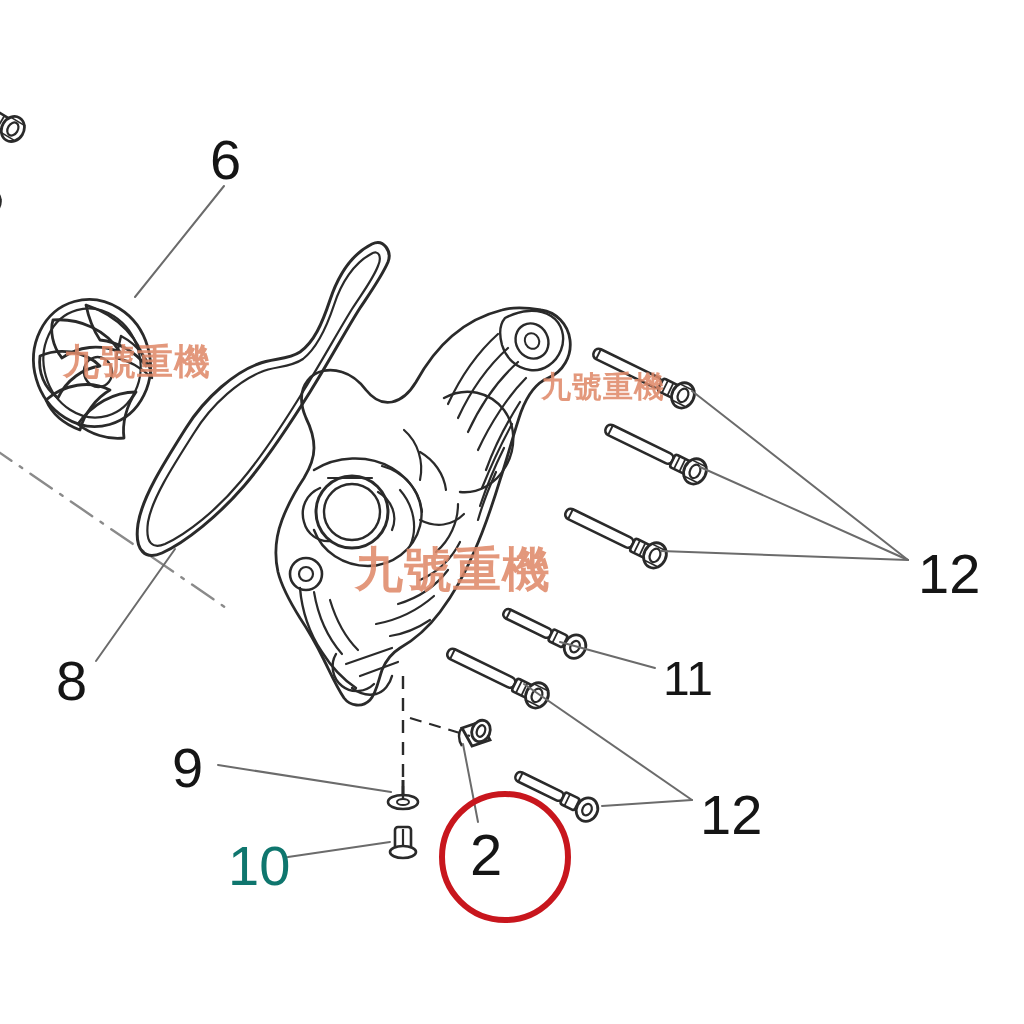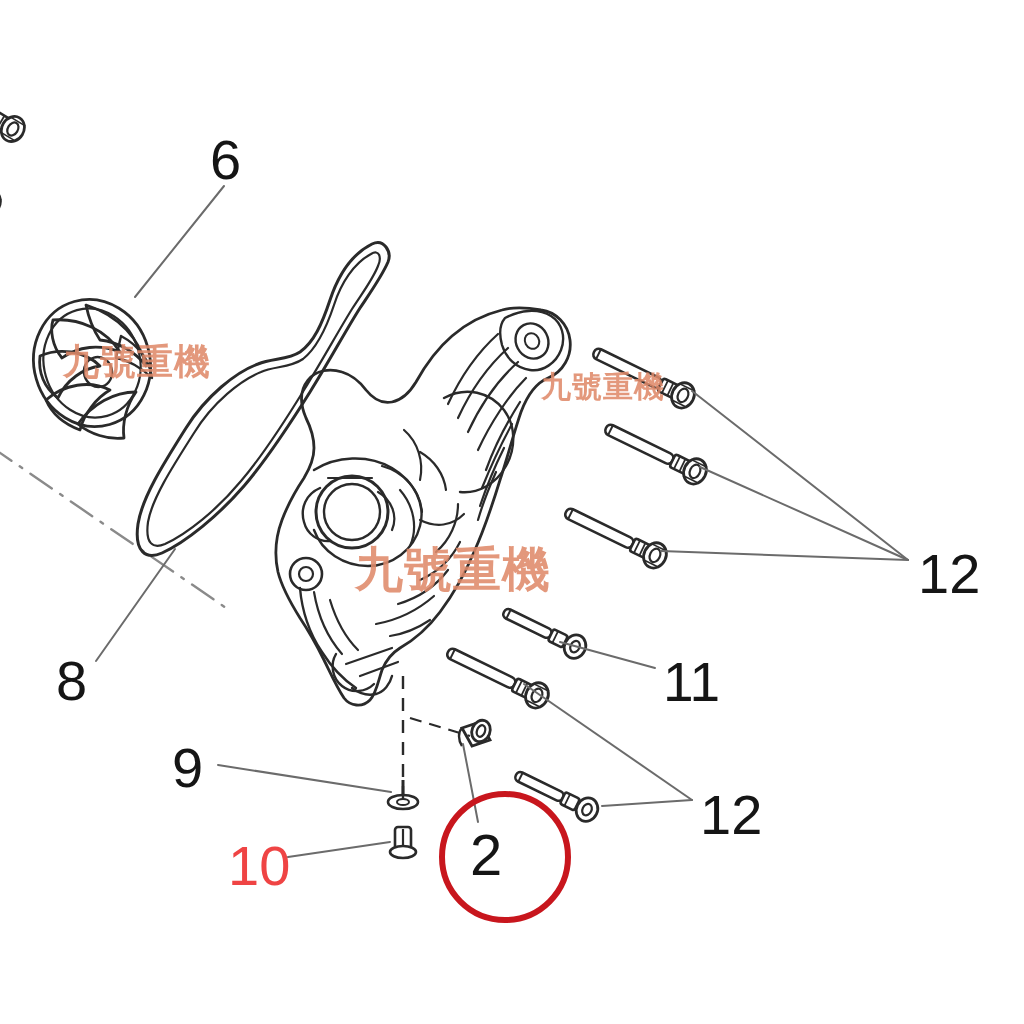--- a/index.html
+++ b/index.html
@@ -280,22 +280,22 @@
       <line x1="908" y1="560" x2="700" y2="467"></line>
       <line x1="908" y1="560" x2="661" y2="551"></line>
     </g>
   </svg>
 
   <div class="highlight-ring" id="highlight-ring" style="left: 439px; top: 791px; width: 132px; height: 132px; border-width: 6px; border-color: rgb(200, 22, 29);"></div>
 
   <div class="callout-num" style="left: 210px; top: 132px; font-size: 56px; color: rgb(21, 21, 21);">6</div>
   <div class="callout-num" style="left: 56px; top: 653px; font-size: 56px; color: rgb(21, 21, 21);">8</div>
   <div class="callout-num" style="left: 172px; top: 740px; font-size: 56px; color: rgb(21, 21, 21);">9</div>
-  <div class="callout-num" style="left: 228px; top: 838px; font-size: 56px; color: #ef4444;">10</div>
-  <div class="callout-num" style="left: 663px; top: 655px; font-size: 55px; color: rgb(21, 21, 21);">11</div>
+  <div class="callout-num" style="left: 228px; top: 838px; font-size: 56px; color: #0f766e;">10</div>
+  <div class="callout-num" style="left: 663px; top: 655px; font-size: 48px; color: rgb(21, 21, 21);">11</div>
   <div class="callout-num" style="left: 918px; top: 546px; font-size: 56px; color: rgb(21, 21, 21);">12</div>
   <div class="callout-num" style="left: 700px; top: 787px; font-size: 56px; color: rgb(21, 21, 21);">12</div>
   <div class="callout-num" style="left: 470px; top: 826px; font-size: 58px; color: rgb(21, 21, 21);">2</div>
 
   <div class="watermark" style="left: 63px; top: 344px; font-size: 36px;">九號重機</div>
   <div class="watermark" style="left: 541px; top: 372px; font-size: 30px;">九號重機</div>
   <div class="watermark" style="left: 355px; top: 545px; font-size: 48px;">九號重機</div>
 
 </div>
 

